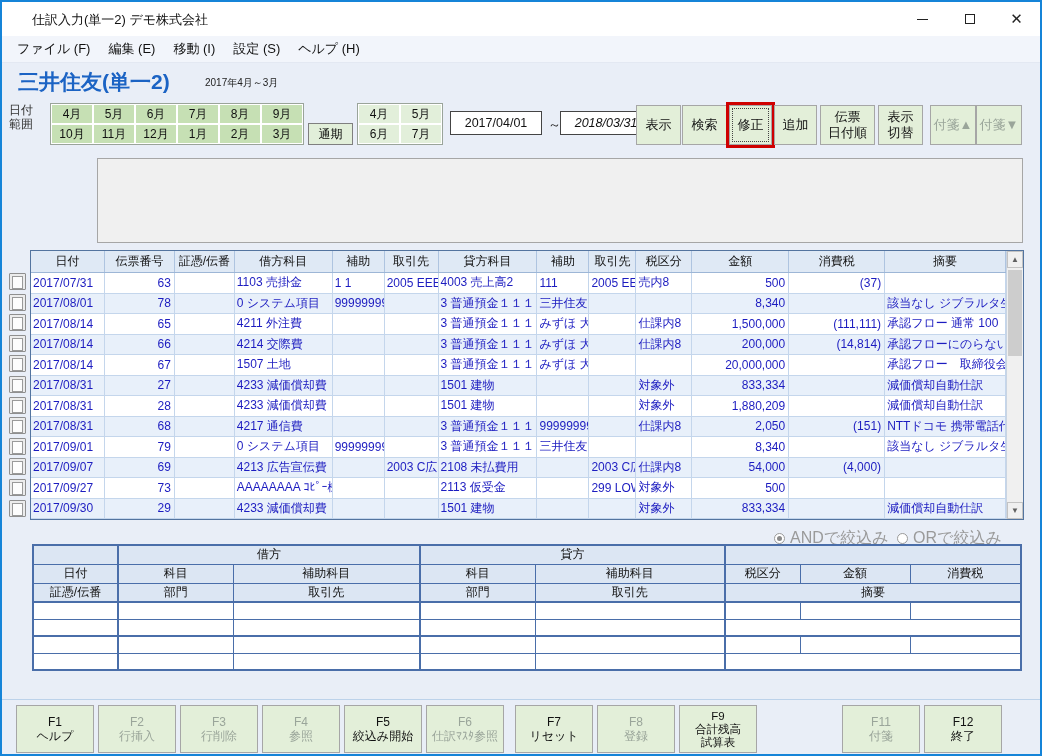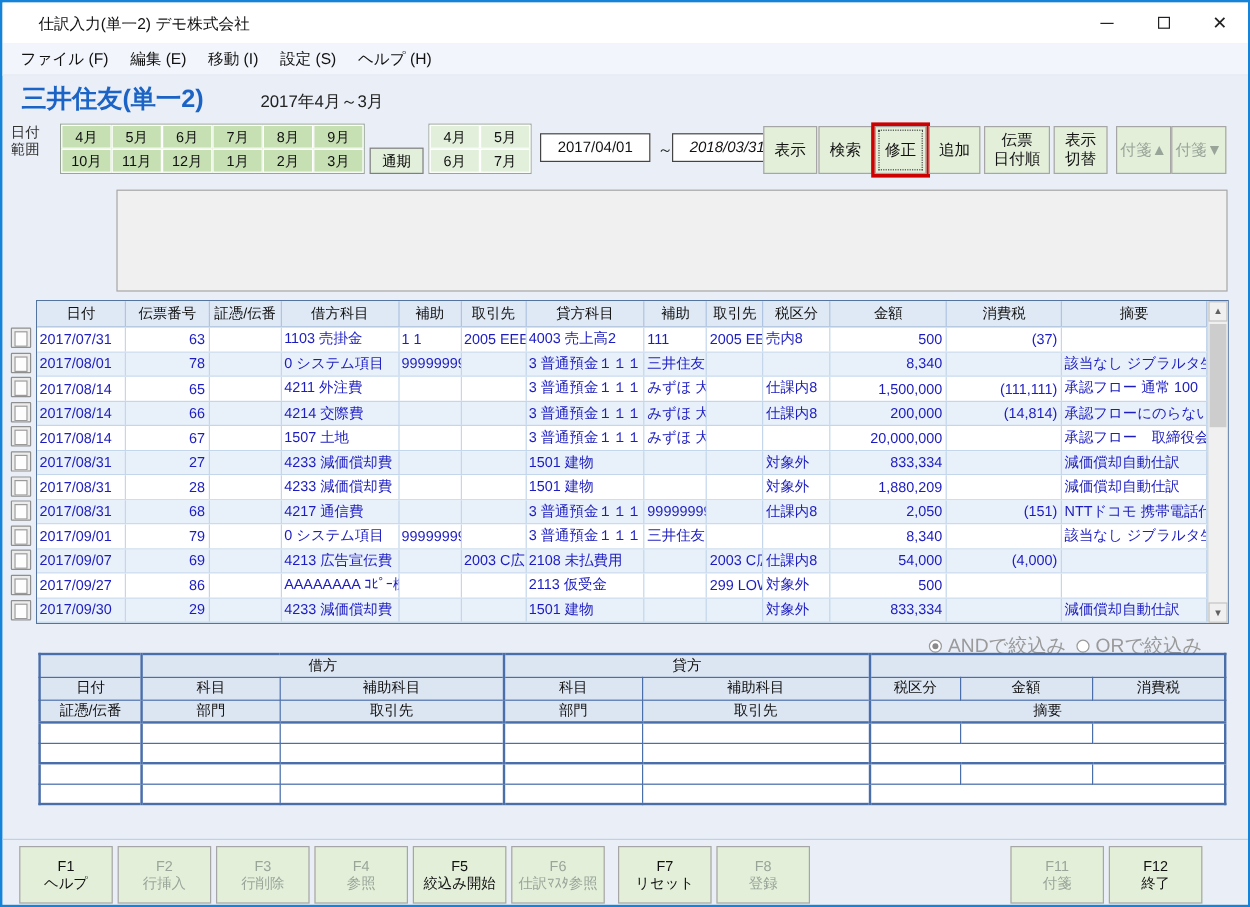--- a/index.html
+++ b/index.html
@@ -21,21 +21,21 @@
   .win-btn .mn { width:11px; height:1px; background:#222; display:inline-block; }
   .win-btn.close { font-size:15px; }
 
   
   .menubar { position:absolute; left:0; top:34px; width:100%; height:27px; background:#f2f5fb;
              display:flex; align-items:center; padding-left:6px; border-bottom:1px solid #e3e8f2; }
   .menu-item { font-size:13px; color:#111; padding:4px 9px; }
 
   
   .page-title { position:absolute; left:16px; top:66px; font-size:21px; font-weight:bold; color:#1b63c4; }
-  .page-period { position:absolute; left:203px; top:74px; font-size:14px; color:#222;margin-left:12px; }
+  .page-period { position:absolute; left:203px; top:74px; font-size:10px; color:#222; }
 
   
   .dr-label { position:absolute; left:7px; top:101px; font-size:12px; color:#333; line-height:14px; }
   .month-grid { position:absolute; top:101px; border:1px solid #9aa49a; background:#fff; }
   .month-grid .mrow { display:flex; }
   .mcell { width:42px; height:20px; display:flex; align-items:center; justify-content:center;
            font-size:12px; color:#111; border:1px solid #fff; }
   .mcell.dark { background:#c6e0b4; }
   .mcell.light { background:#e2efda; }
   .btn-zenki { position:absolute; left:306px; top:121px; width:45px; height:22px; background:#e2efda;
@@ -363,21 +363,21 @@
             <div class="dc" style="width: 99px;">2108 未払費用</div>
             <div class="dc" style="width: 52px;"></div>
             <div class="dc" style="width: 47px;">2003 C広</div>
             <div class="dc" style="width: 56px;">仕課内8</div>
             <div class="dc r" style="width: 97px;">54,000</div>
             <div class="dc r" style="width: 96px;">(4,000)</div>
             <div class="dc" style="width: 121px;"></div>
           </div>
           <div class="j-row">
             <div class="dc" style="width: 74px;">2017/09/27</div>
-            <div class="dc r" style="width: 70px;">86</div>
+            <div class="dc r" style="width: 70px;">73</div>
             <div class="dc r" style="width: 60px;"></div>
             <div class="dc" style="width: 98px;">AAAAAAAA ｺﾋﾟｰ機</div>
             <div class="dc" style="width: 52px;"></div>
             <div class="dc" style="width: 54px;"></div>
             <div class="dc" style="width: 99px;">2113 仮受金</div>
             <div class="dc" style="width: 52px;"></div>
             <div class="dc" style="width: 47px;">299 LOW</div>
             <div class="dc" style="width: 56px;">対象外</div>
             <div class="dc r" style="width: 97px;">500</div>
             <div class="dc r" style="width: 96px;"></div>
@@ -505,19 +505,22 @@
       <div class="fk-btn disabled" style="left: 260px;">F4
 参照</div>
       <div class="fk-btn" style="left: 342px;">F5
 絞込み開始</div>
       <div class="fk-btn disabled" style="left: 424px;">F6
 仕訳ﾏｽﾀ参照</div>
       <div class="fk-btn" style="left: 513px;">F7
 リセット</div>
       <div class="fk-btn disabled" style="left: 595px;">F8
 登録</div>
+      <div class="fk-btn" style="left: 677px; font-size: 11.5px; line-height: 13px;">F9
+合計残高
+試算表</div>
       <div class="fk-btn disabled" style="left: 840px;">F11
 付箋</div>
       <div class="fk-btn" style="left: 922px;">F12
 終了</div>
     </div>
 
 </div>
 
 </body></html>

